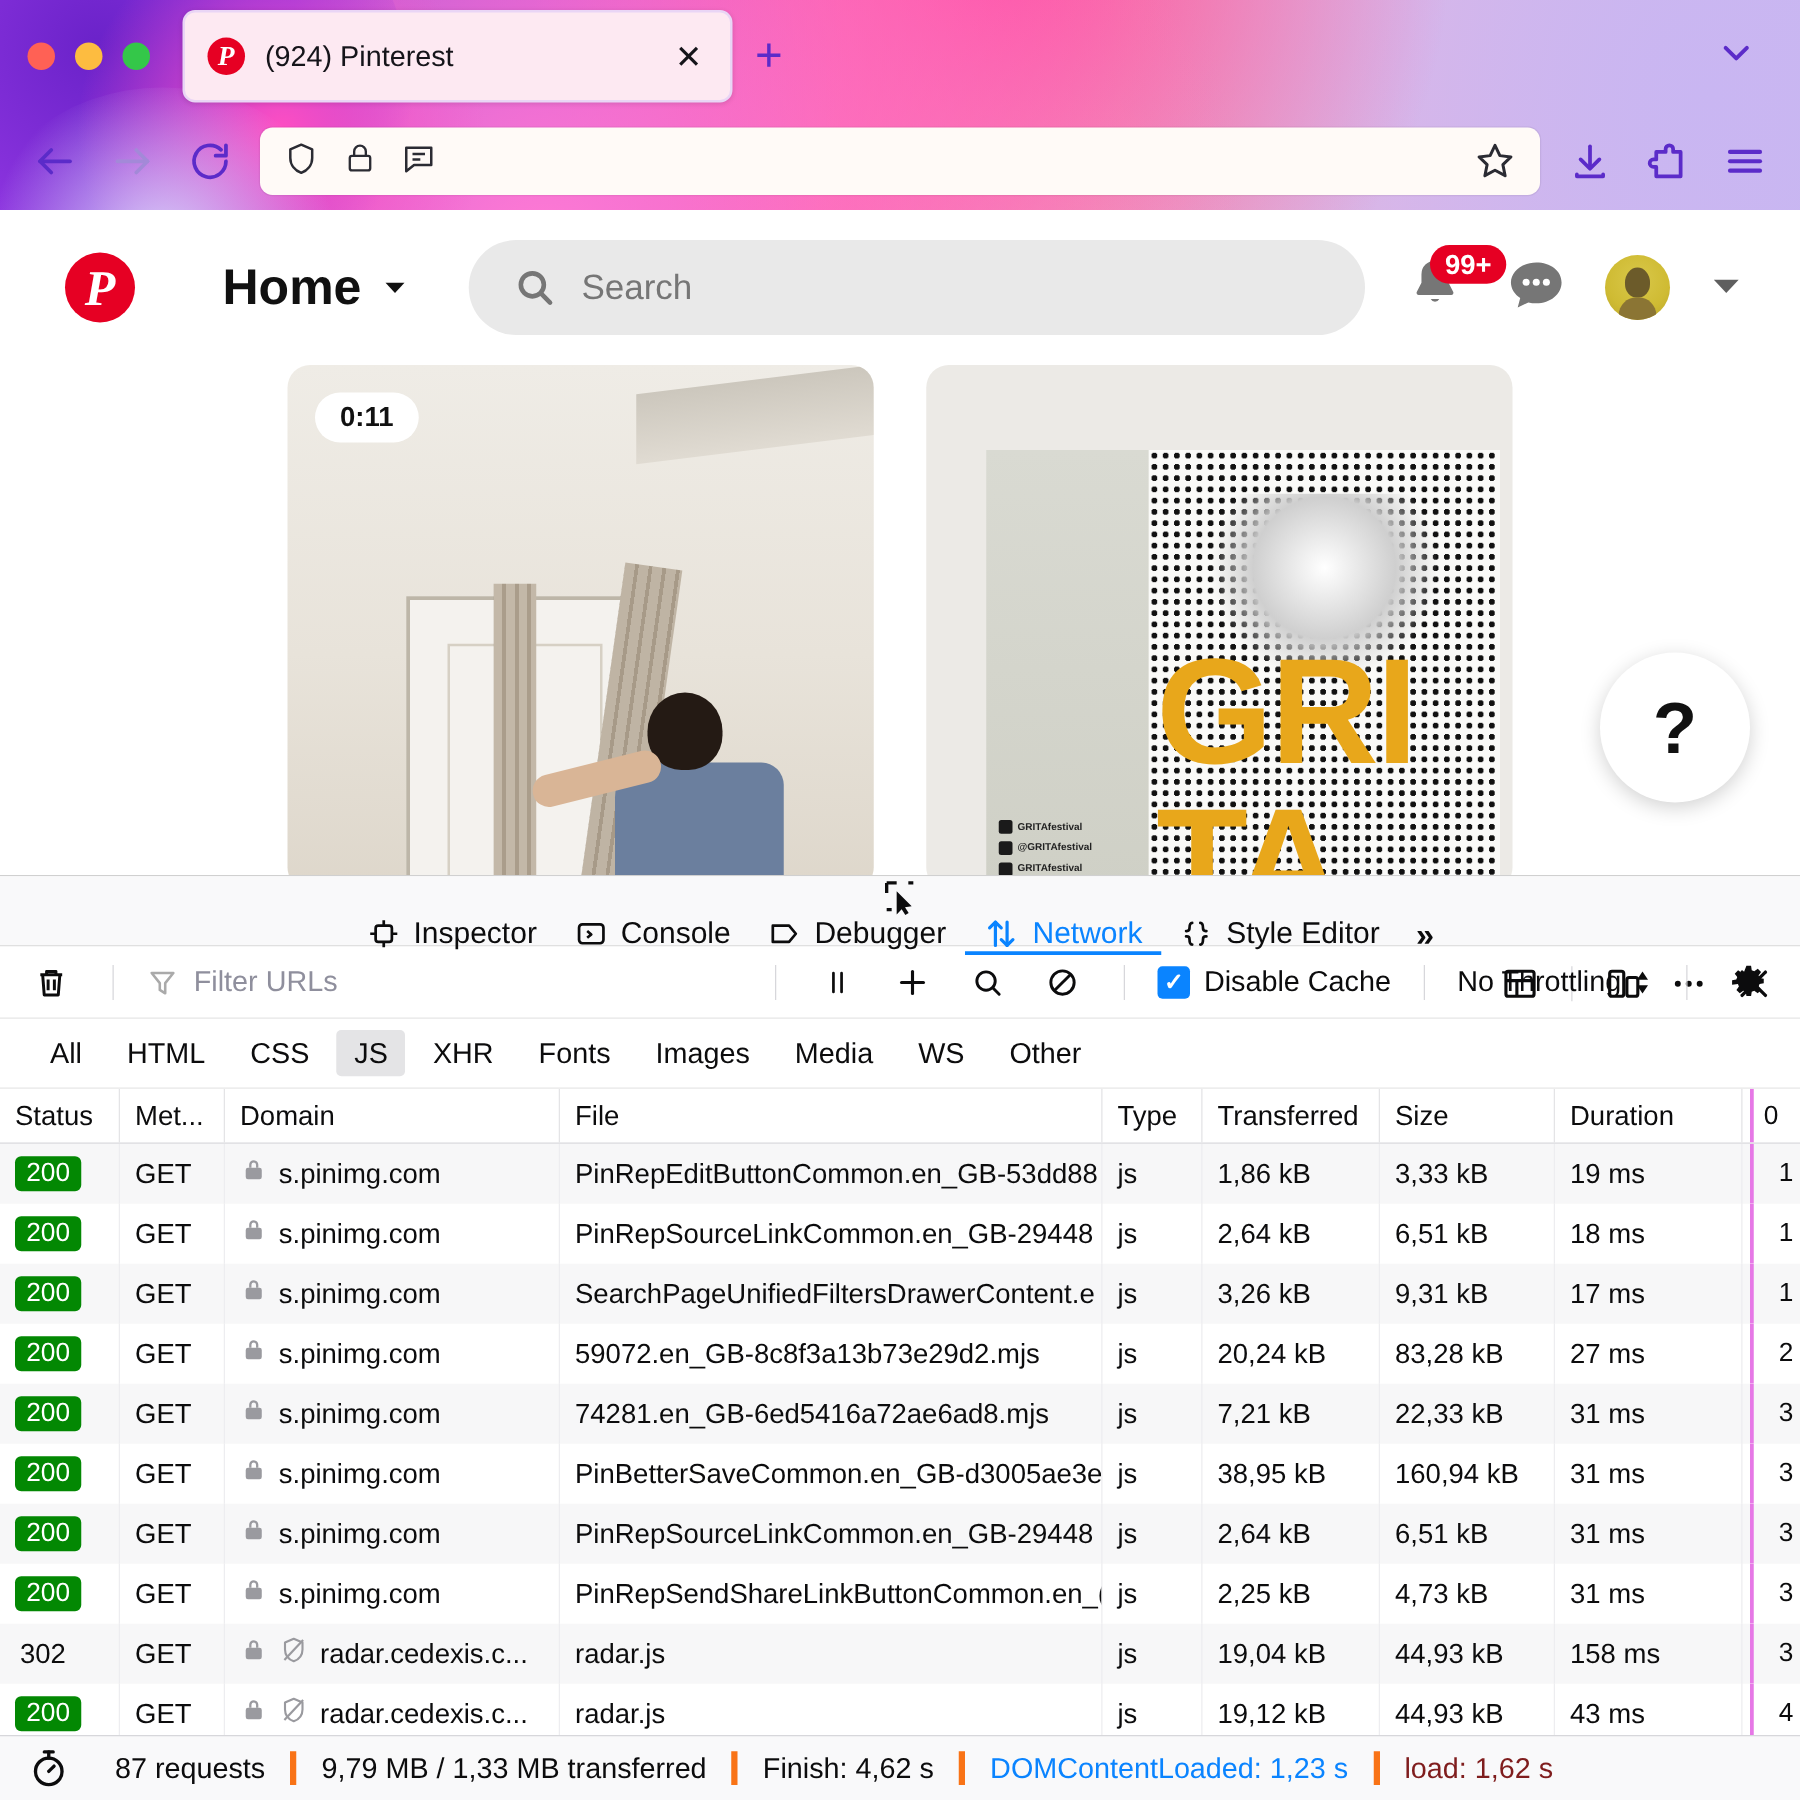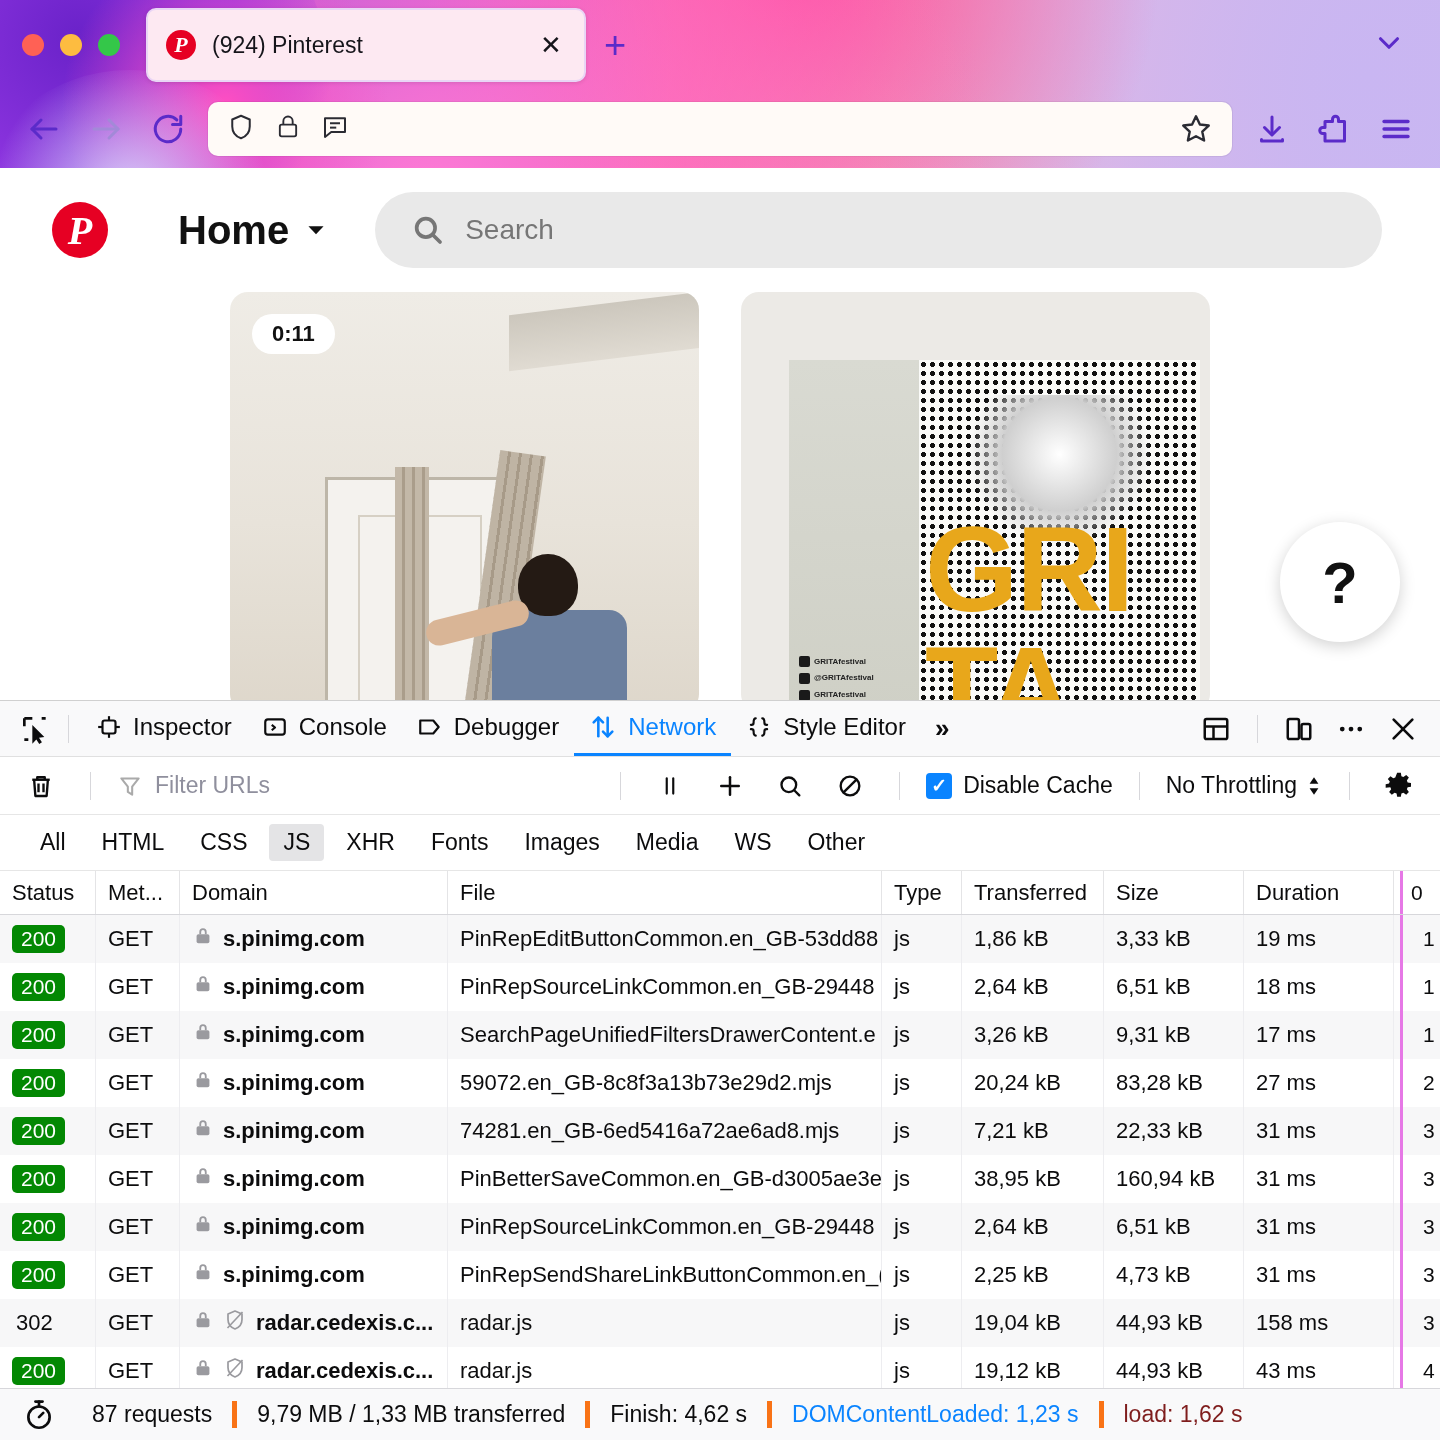--- a/index.html
+++ b/index.html
@@ -286,20 +286,21 @@
     background: #fff;
     border-top: 1px solid #d0d0d0;
     display: flex; flex-direction: column;
     font-size: 21px; color: #0c0c0d;
   }
   .dt-toolbar {
     height: 56px; display: flex; align-items: center;
     border-bottom: 1px solid #e0e0e0;
     background: #f9f9fa;
     padding: 0 14px;
+    flex-direction: column;
   }
   .dt-picker {
     width: 42px; height: 42px;
     display: flex; align-items: center; justify-content: center;
   }
   .dt-sep { width: 1px; height: 28px; background: #d7d7db; margin: 0 12px; }
   .dt-tabs { display: flex; align-items: center; height: 100%; }
   .dt-tab {
     display: flex; align-items: center; gap: 11px;
     height: 100%; padding: 0 15px;
@@ -380,21 +381,21 @@
   }
   .net-row .c-wf { border-right: none; }
   .status-badge {
     background: #038803; color: #fff;
     border-radius: 5px; padding: 2px 9px;
     font-size: 21px; font-weight: 500;
   }
   .status-plain { color: #0c0c0d; padding-left: 4px; }
   .lock { margin-right: 9px; flex: 0 0 auto; }
   .shield-off { margin-right: 9px; flex: 0 0 auto; }
-  .dom-name { overflow: hidden; text-overflow: ellipsis; font-weight: bold; }
+  .dom-name { overflow: hidden; text-overflow: ellipsis; }
 
   .wf-line {
     position: absolute; left: 6px; top: 0; bottom: 0;
     width: 3px; background: #e678e6;
   }
   .wf-bar { width: 6px; height: 28px; border-radius: 1px; margin-left: 12px; }
   .wf-num { font-size: 21px; color: #0c0c0d; margin-left: 5px; }
 
   .dt-status {
     height: 52px; display: flex; align-items: center;
@@ -516,20 +517,43 @@
       <svg width="26" height="26" viewBox="0 0 24 24" fill="#111">
           <polygon points="5 8.5 12 16 19 8.5"></polygon>
         </svg>
     </div>
     <div class="pin-search">
       <svg width="34" height="34" viewBox="0 0 24 24" fill="none" stroke="#767676" stroke-width="2.6" stroke-linecap="round">
           <circle cx="10.5" cy="10.5" r="6.5"></circle>
           <line x1="15.5" y1="15.5" x2="20.5" y2="20.5"></line>
         </svg>
       <span class="pin-search-text">Search</span>
+    </div>
+    <div class="pin-actions">
+      <div class="bell-wrap">
+        <svg width="52" height="52" viewBox="0 0 24 24" fill="#767676">
+            <path d="M12 3a5 5 0 0 0-5 5v3.2L5.3 14.5A.8.8 0 0 0 6 15.7h12a.8.8 0 0 0 .7-1.2L17 11.2V8a5 5 0 0 0-5-5z"></path>
+            <path d="M10.4 17.2a1.8 1.8 0 0 0 3.2 0z"></path>
+          </svg>
+        <span class="badge">99+</span>
+      </div>
+      <div>
+        <svg width="54" height="54" viewBox="0 0 24 24" fill="#767676">
+            <path d="M12 4C7 4 3 7.2 3 11.1c0 2.2 1.3 4.2 3.3 5.5L5.4 20l3.8-1.8c.9.2 1.8.3 2.8.3 5 0 9-3.2 9-7.4S17 4 12 4z"></path>
+            <circle cx="8.4" cy="11" r="1.25" fill="#fff"></circle>
+            <circle cx="12" cy="11" r="1.25" fill="#fff"></circle>
+            <circle cx="15.6" cy="11" r="1.25" fill="#fff"></circle>
+          </svg>
+      </div>
+      <div class="avatar"></div>
+      <div>
+        <svg width="34" height="34" viewBox="0 0 24 24" fill="#5f5f5f">
+            <polygon points="5 9 12 16.5 19 9"></polygon>
+          </svg>
+      </div>
     </div>
   </div>
 
   <div class="pins">
     <div class="pin-card v1">
       <div class="ceiling"></div>
       <div class="door"></div>
       <div class="planks2"></div>
       <div class="planks"></div>
       <div class="person-body"></div>

